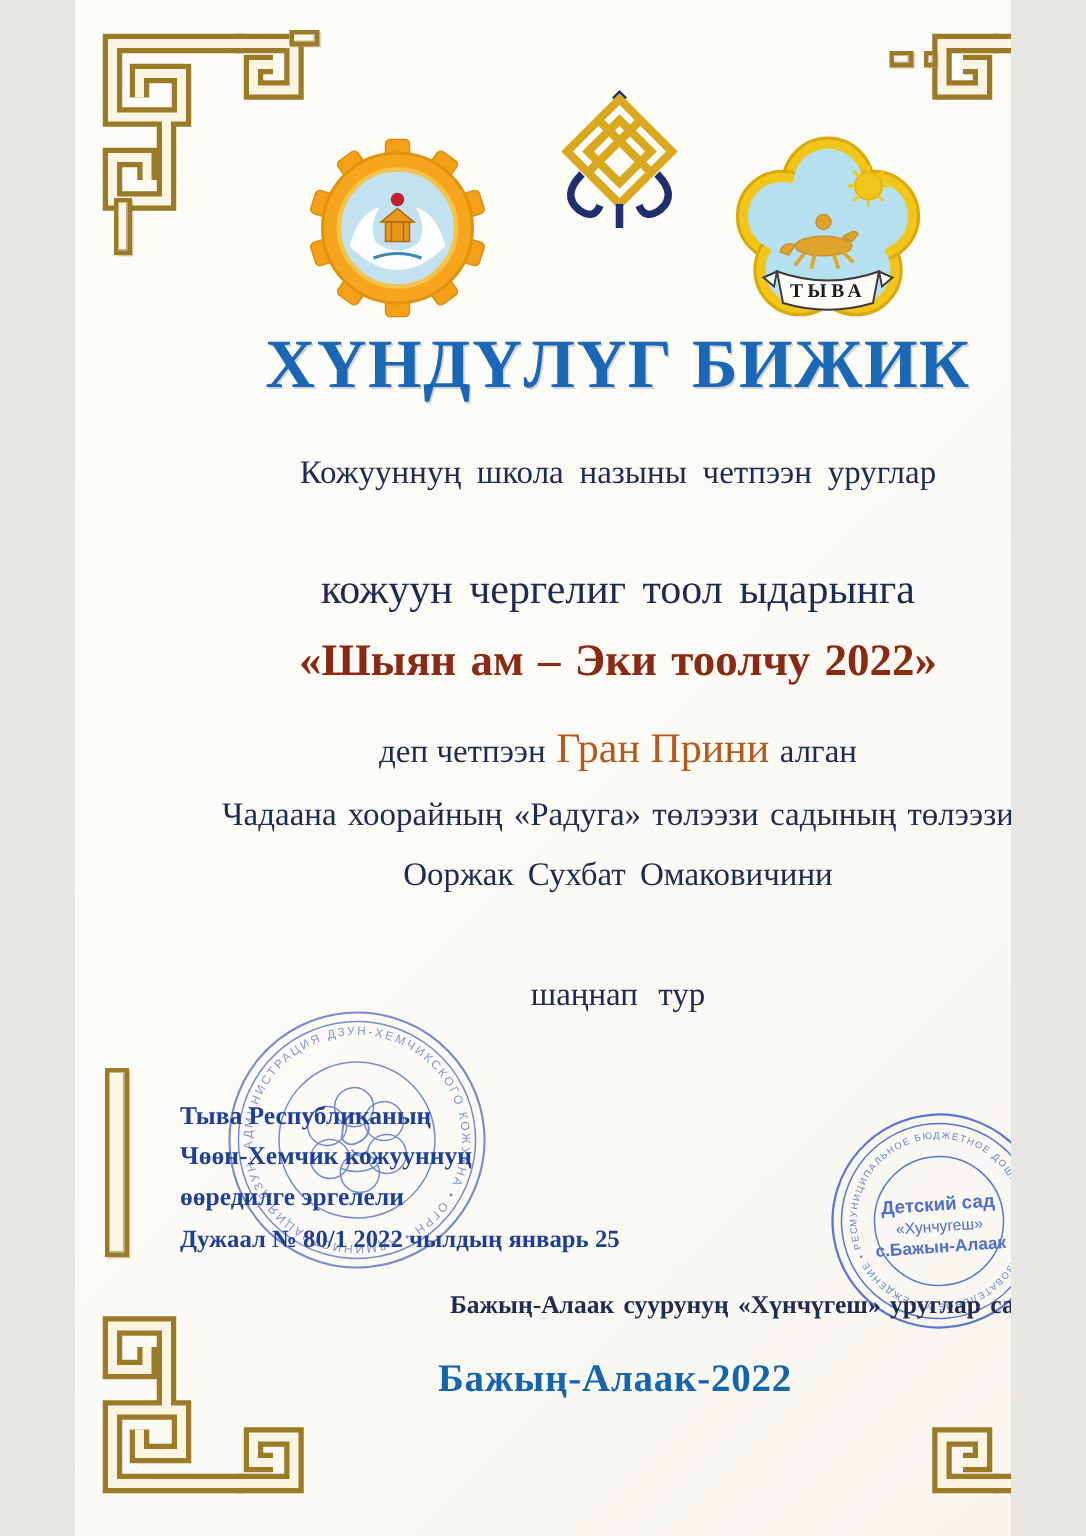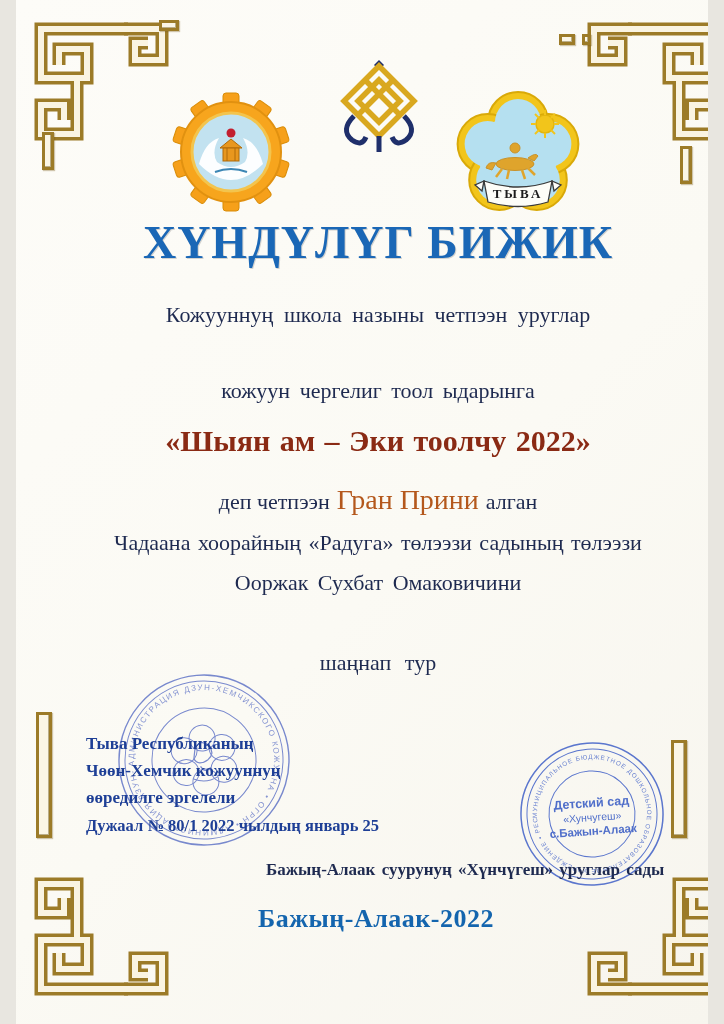--- a/index.html
+++ b/index.html
@@ -1,18 +1,18 @@
 <!DOCTYPE html>
 <html><head>
 <meta charset="utf-8">
 <style>
   html,body{margin:0;padding:0;}
   body{background:#e8e6e0;font-family:"Liberation Serif", serif;}
   .page{
-    position:relative; width:692px; height:1024px; margin:0 auto;
+    position:relative; width:624px; height:1024px; margin:0 auto;
     background:linear-gradient(135deg,#fdfcf8 0%, #fbfaf4 55%, #f7f5ee 100%);
     overflow:hidden;
   }
   
   .corner{position:absolute; width:150px; height:130px;}
   .corner.tl{left:8px; top:16px;}
   .corner.tr{left:566px; top:16px; transform:scaleX(-1);}
   .corner.bl{left:8px; top:872px; transform:scaleY(-1);}
   .corner.br{left:566px; top:872px; transform:scale(-1,-1);}
   .o{stroke:#9c7b28; stroke-width:13; fill:none; stroke-linejoin:miter;}
@@ -20,21 +20,21 @@
   .bar{
     position:absolute; background:#fbf6e6; border:3px solid #9c7b28; box-sizing:border-box;
     box-shadow:inset -1px -1px 0 rgba(107,84,23,.45), 1px 1px 1px rgba(122,94,28,.35);
   }
   
   .ctr{position:absolute; left:62px; width:600px; text-align:center; color:#1e2a50;}
   .title{top:216px; font-size:46px; font-weight:700; letter-spacing:1px; color:#1a67b6;
          text-shadow:1px 1px 0 rgba(90,90,90,.25);}
   .l1{top:302px; font-size:22px; word-spacing:5px;}
   .l2{top:340px; font-size:22px; word-spacing:3px;}
-  .l3{top:378px; font-size:22px; word-spacing:4px;}
+  .l3{top:378px; font-size:28px; word-spacing:4px;}
   .contest{top:424px; font-size:30px; font-weight:700; color:#8a2a14; word-spacing:2px;}
   .award{top:484px; font-size:22px;}
   .award .grand{font-size:28px; color:#b4581c; margin:0 7px;}
   .l4{top:530px; font-size:22px; word-spacing:2px;}
   .l5{top:570px; font-size:22px; word-spacing:4px;}
   .l6{top:610px; font-size:22px; word-spacing:8px;margin-top:40px;}
   .issuer{position:absolute; left:70px; top:730px; z-index:3; color:#1e3f96;
           font-weight:700; font-size:17px; line-height:27px;}
   .issuer .order{margin-top:1px; font-size:16.5px;}
   .footer-org{position:absolute; left:250px; top:860px; width:420px; z-index:3;

